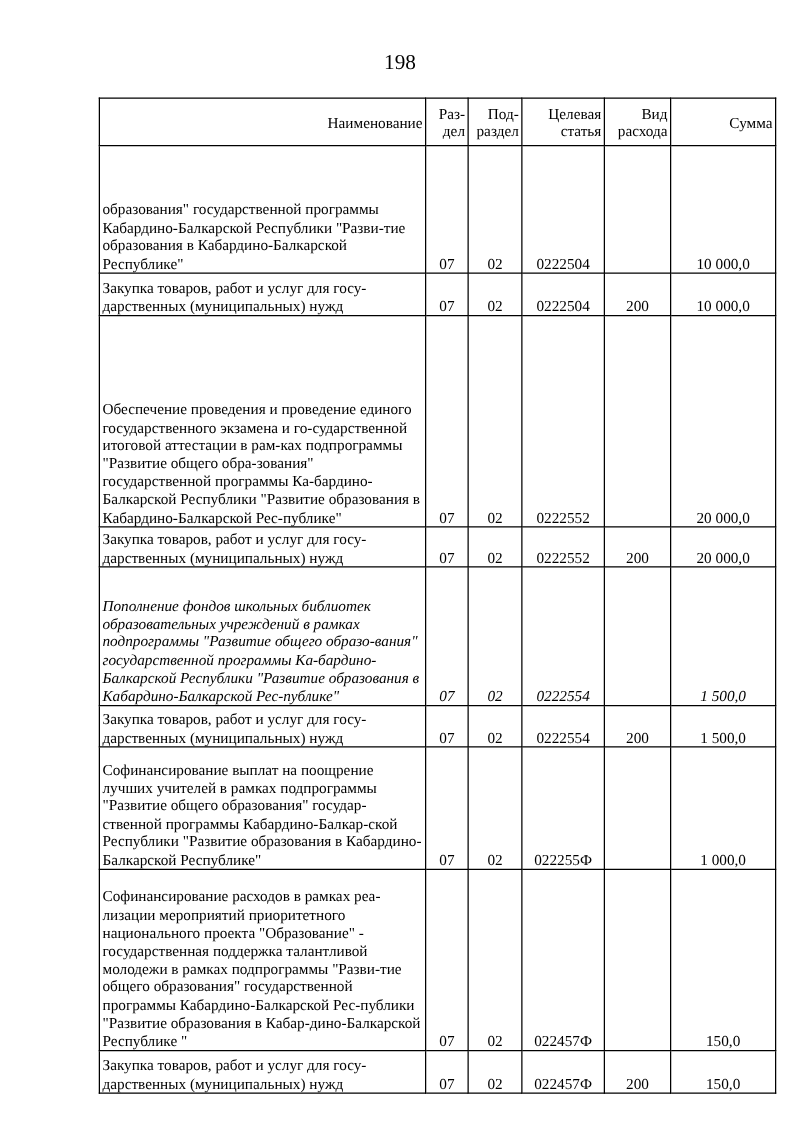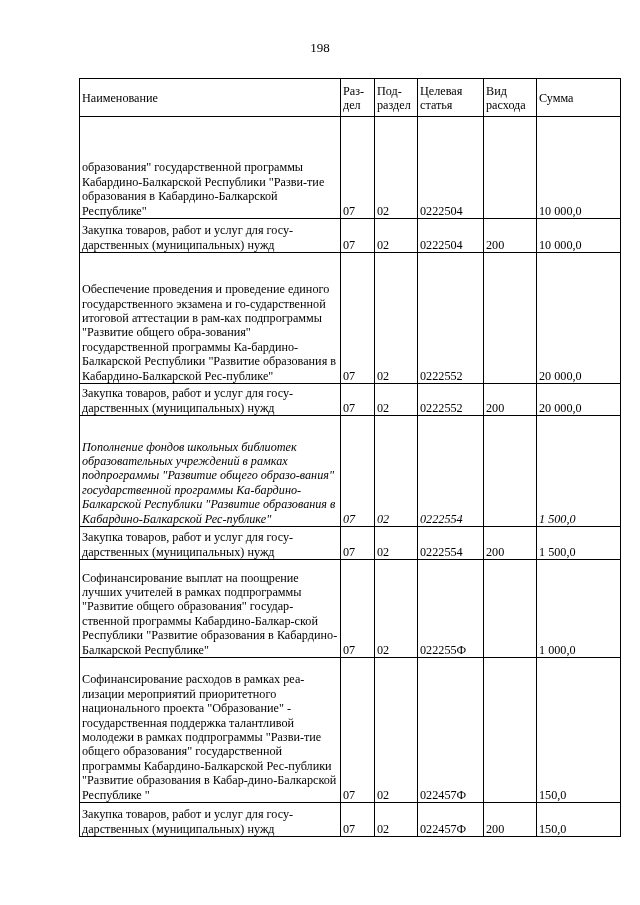--- a/index.html
+++ b/index.html
@@ -1,27 +1,27 @@
 <!DOCTYPE html>
 <html><head>
   <meta charset="utf-8">
   <style>
     html, body { margin: 0; padding: 0; background: #ffffff; }
     body { width: 640px; height: 905px; position: relative; overflow: hidden;
            font-family: "Liberation Serif", serif; color: #000; }
     .page-number { position: absolute; left: 0; top: 40px; width: 640px; text-align: center;
-                   font-size: 13px; }
+                   font-size: 17px; }
     table.budget { position: absolute; left: 79px; top: 78px; border-collapse: collapse;
                    table-layout: fixed; width: 541px; font-size: 12.2px; line-height: 14.4px; }
     table.budget th, table.budget td { border: 1.3px solid #000; padding: 0 2px; vertical-align: bottom; }
-    table.budget th { font-weight: normal; text-align: left; vertical-align: middle; height: 37px;
+    table.budget th { font-weight: normal; text-align: right; vertical-align: middle; height: 37px;
                       line-height: 14px; }
     td.name { text-align: left; padding-left: 3px; padding-bottom: 1px; }
-    td.c { padding-bottom: 1px; }
-    td.r { text-align: left; padding-right: 3px; padding-bottom: 1px; }
+    td.c { text-align: center; padding-bottom: 1px; }
+    td.r { text-align: center; padding-right: 3px; padding-bottom: 1px; }
   </style>
 </head>
 <body>
 
 <div class="page-number">198</div>
 
 <table class="budget">
   <colgroup>
     <col style="width:261px">
       <col style="width:34px">
@@ -50,21 +50,21 @@
         <td class="r">10 000,0</td>
       </tr>
       <tr style="height: 34px;">
         <td class="name">Закупка товаров, работ и услуг для госу-дарственных (муниципальных) нужд</td>
         <td class="c">07</td>
         <td class="c">02</td>
         <td class="c">0222504</td>
         <td class="c">200</td>
         <td class="r">10 000,0</td>
       </tr>
-      <tr style="height: 131px;">
+      <tr style="height: 169px;">
         <td class="name">Обеспечение проведения и проведение единого государственного экзамена и го-сударственной итоговой аттестации в рам-ках подпрограммы "Развитие общего обра-зования" государственной программы Ка-бардино-Балкарской Республики "Развитие образования в Кабардино-Балкарской Рес-публике"</td>
         <td class="c">07</td>
         <td class="c">02</td>
         <td class="c">0222552</td>
         <td class="c"></td>
         <td class="r">20 000,0</td>
       </tr>
       <tr style="height: 32px;">
         <td class="name">Закупка товаров, работ и услуг для госу-дарственных (муниципальных) нужд</td>
         <td class="c">07</td>

